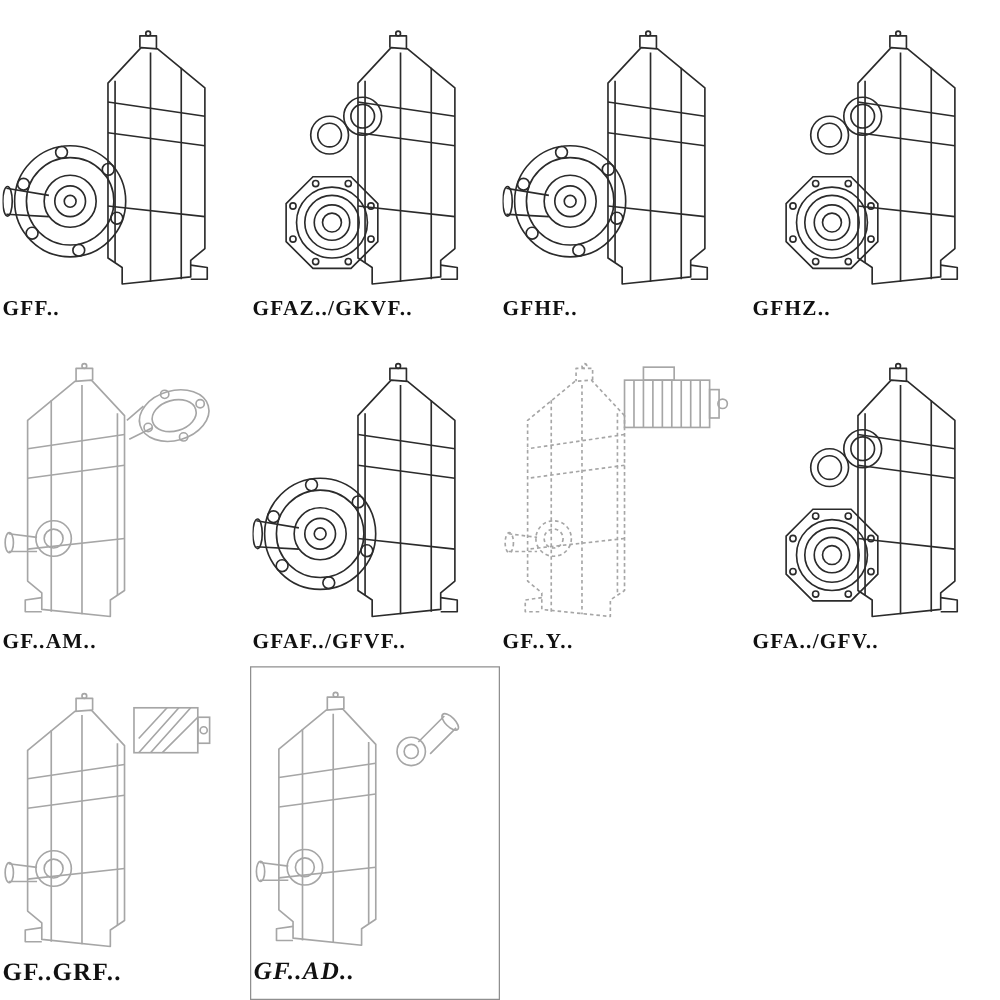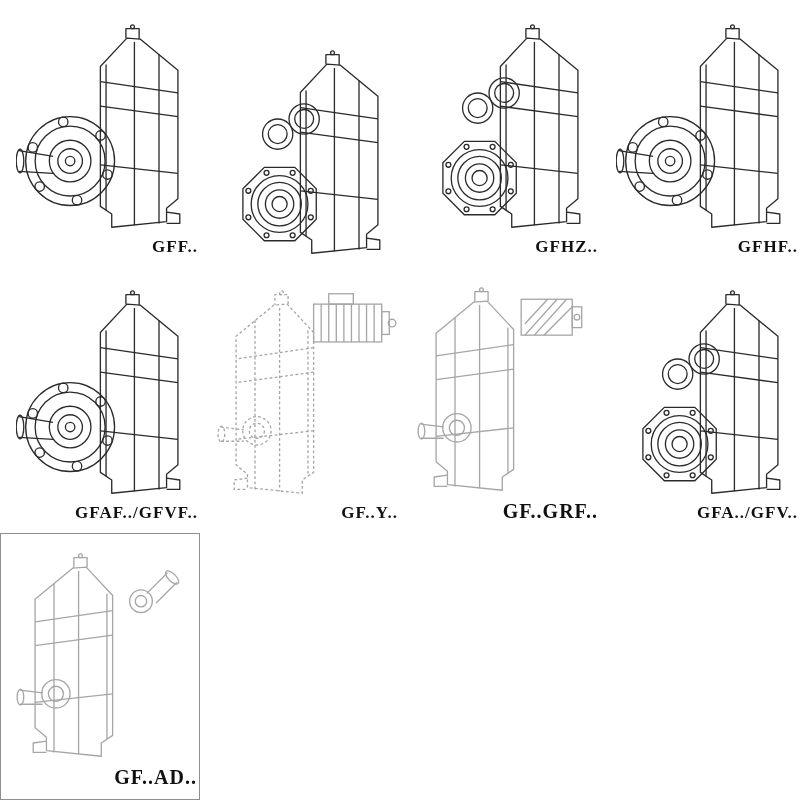--- a/index.html
+++ b/index.html
@@ -5,24 +5,24 @@
   html,body{margin:0;padding:0;background:#ffffff;}
   .page{
     width:800px;height:800px;background:#ffffff;margin:0 auto;
     display:grid;
     grid-template-columns:repeat(4,1fr);
     grid-template-rows:repeat(3,1fr);
     font-family:"Liberation Serif", serif;
     box-sizing:border-box;
   }
   .cell{
-    margin:0;display:flex;flex-direction:column;align-items:flex-end;
+    margin:0;display:flex;flex-direction:column;align-items:flex-start;
     justify-content:flex-end;padding:4px 2px 10px 2px;box-sizing:border-box;
   }
-  .cell.boxed{border:1px solid #8f8f8f;}
+  .cell.boxed{border:1px solid #8f8f8f;font-style:italic;}
   .drawing{width:182px;height:208px;display:block;}
   .tone-dark{color:#2b2b2b;}
   .tone-light{color:#a6a6a6;}
   .dashed{stroke-dasharray:3 2.5;}
   .caption{
     margin-top:6px;font-weight:bold;font-size:17px;letter-spacing:1px;
     color:#111111;white-space:nowrap;
   }
   .caption.big{font-size:20px;}
   .defs{position:absolute;width:0;height:0;overflow:hidden;}
@@ -150,65 +150,72 @@
     <svg class="drawing tone-dark" viewBox="0 0 190 220">
         <use href="#sym-flange"></use>
       </svg>
     <figcaption class="caption">GFF..</figcaption>
   </figure>
 
   <figure class="cell">
     <svg class="drawing tone-dark" viewBox="0 0 190 220">
         <use href="#sym-bore"></use>
       </svg>
+    <figcaption class="caption">GFAZ../GKVF..</figcaption>
+  </figure>
+
+  <figure class="cell">
+    <svg class="drawing tone-dark" viewBox="0 0 190 220">
+        <use href="#sym-flange"></use>
+      </svg>
+    <figcaption class="caption">GFHF..</figcaption>
   </figure>
 
   <figure class="cell">
     <svg class="drawing tone-dark" viewBox="0 0 190 220">
         <use href="#sym-bore"></use>
       </svg>
     <figcaption class="caption">GFHZ..</figcaption>
   </figure>
 
-  <figure class="cell">
-    <svg class="drawing tone-dark" viewBox="0 0 190 220">
-        <use href="#sym-flange"></use>
-      </svg>
-    <figcaption class="caption">GFHF..</figcaption>
-  </figure>
-
-
-
+
+
+  <figure class="cell">
+    <svg class="drawing tone-light" viewBox="0 0 190 220">
+        <use href="#sym-rev-flange"></use>
+      </svg>
+    <figcaption class="caption">GF..AM..</figcaption>
+  </figure>
 
   <figure class="cell">
     <svg class="drawing tone-dark" viewBox="0 0 190 220">
         <use href="#sym-flange"></use>
       </svg>
     <figcaption class="caption">GFAF../GFVF..</figcaption>
   </figure>
 
   <figure class="cell">
     <svg class="drawing tone-light dashed" viewBox="0 0 190 220">
         <use href="#sym-rev-motor"></use>
       </svg>
     <figcaption class="caption">GF..Y..</figcaption>
   </figure>
 
   <figure class="cell">
+    <svg class="drawing tone-dark" viewBox="0 0 190 220">
+        <use href="#sym-bore"></use>
+      </svg>
+    <figcaption class="caption">GFA../GFV..</figcaption>
+  </figure>
+
+  <figure class="cell">
     <svg class="drawing tone-light" viewBox="0 0 190 220">
         <use href="#sym-rev-block"></use>
       </svg>
     <figcaption class="caption big">GF..GRF..</figcaption>
-  </figure>
-
-  <figure class="cell">
-    <svg class="drawing tone-dark" viewBox="0 0 190 220">
-        <use href="#sym-bore"></use>
-      </svg>
-    <figcaption class="caption">GFA../GFV..</figcaption>
   </figure>
 
   <figure class="cell boxed">
     <svg class="drawing tone-light" viewBox="0 0 190 220">
         <use href="#sym-rev-shaft"></use>
       </svg>
     <figcaption class="caption big">GF..AD..</figcaption>
   </figure>
 
 </main>

